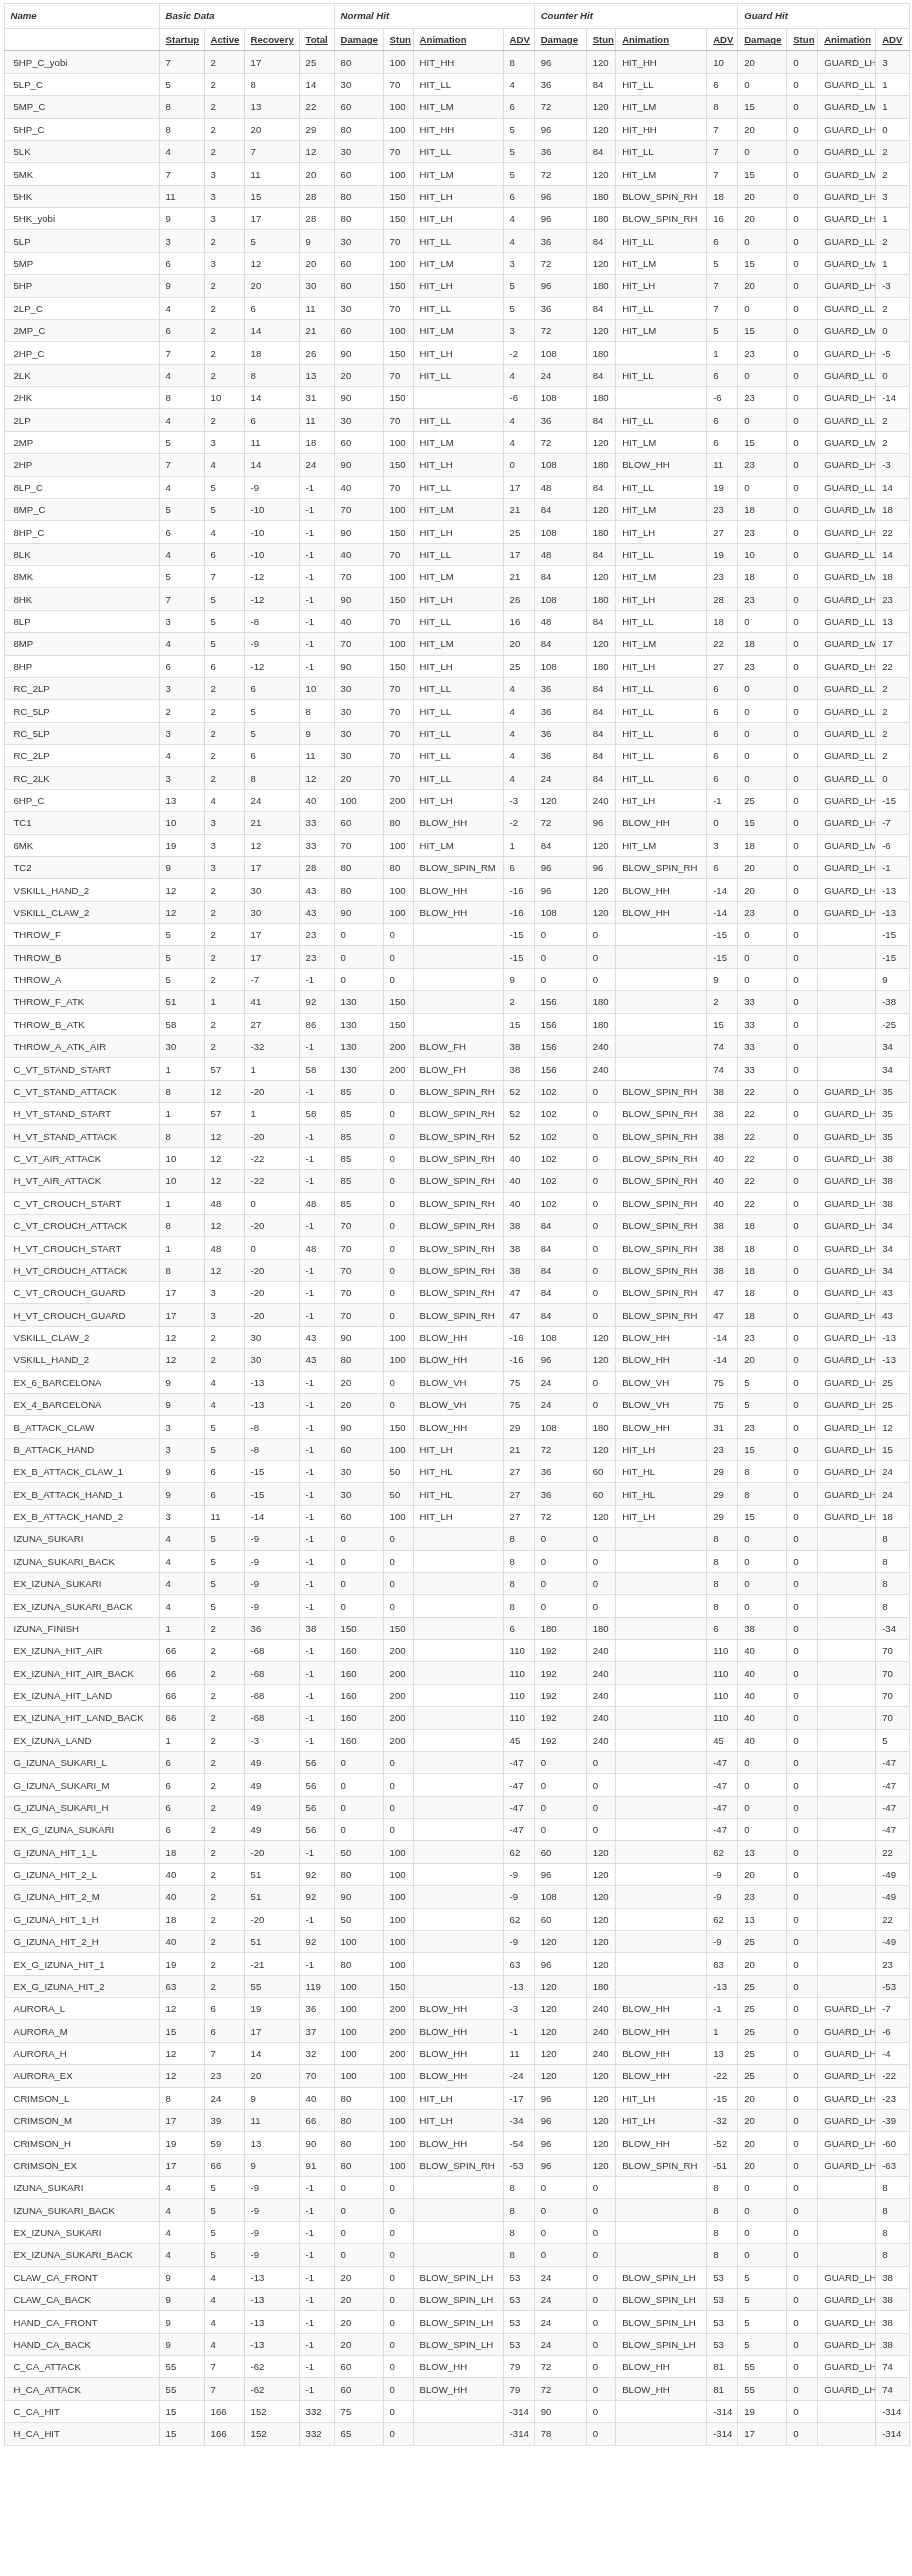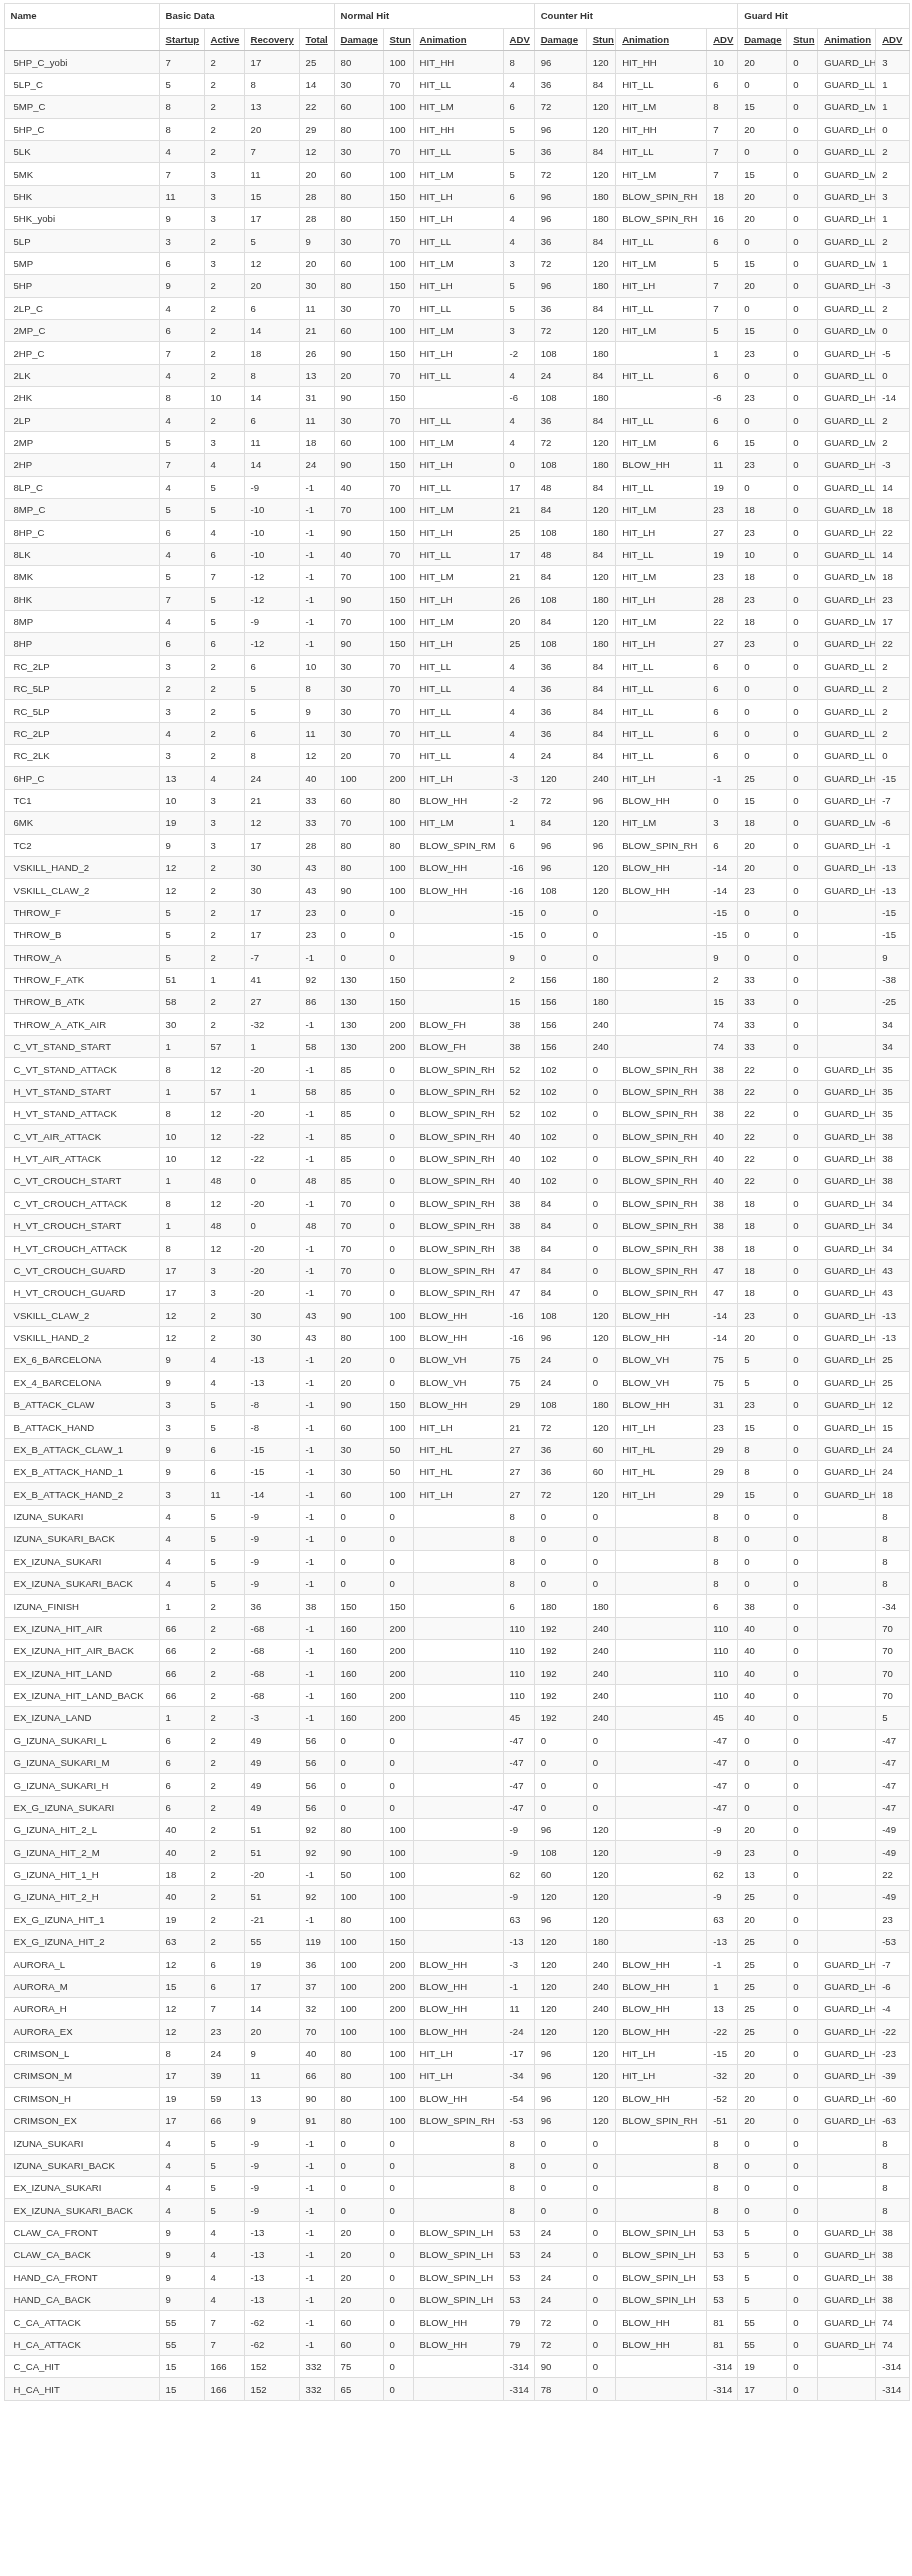--- a/index.html
+++ b/index.html
@@ -29,20 +29,21 @@
     white-space: nowrap;
     overflow: hidden;
     line-height: 11px;
   }
   table.frame-data thead th {
     font-weight: bold;
     background: #ffffff;
   }
   table.frame-data thead tr.group-row th {
     padding: 6.6px 5.9px;
+    font-style: italic;
   }
   table.frame-data thead tr.sub-row th {
     border-bottom: 0.7px solid #c4c4c4;
     text-decoration: underline;
   }
   table.frame-data .group-start {
     border-left: 1.5px solid #9e9e9e;
   }
   table.frame-data tbody tr:nth-child(odd) {
     background: #f9f9f9;
@@ -576,20 +577,39 @@
           <td class="group-start">108</td>
           <td>180</td>
           <td>HIT_LH</td>
           <td>28</td>
           <td class="group-start">23</td>
           <td>0</td>
           <td>GUARD_LH</td>
           <td>23</td>
         </tr>
         <tr>
+          <td class="name-cell">8LP</td>
+          <td class="group-start">3</td>
+          <td>5</td>
+          <td>-8</td>
+          <td>-1</td>
+          <td class="group-start">40</td>
+          <td>70</td>
+          <td>HIT_LL</td>
+          <td>16</td>
+          <td class="group-start">48</td>
+          <td>84</td>
+          <td>HIT_LL</td>
+          <td>18</td>
+          <td class="group-start">0</td>
+          <td>0</td>
+          <td>GUARD_LL</td>
+          <td>13</td>
+        </tr>
+        <tr>
           <td class="name-cell">8MP</td>
           <td class="group-start">4</td>
           <td>5</td>
           <td>-9</td>
           <td>-1</td>
           <td class="group-start">70</td>
           <td>100</td>
           <td>HIT_LM</td>
           <td>20</td>
           <td class="group-start">84</td>
@@ -1602,20 +1622,39 @@
           <td class="group-start">0</td>
           <td>0</td>
           <td></td>
           <td>-47</td>
           <td class="group-start">0</td>
           <td>0</td>
           <td></td>
           <td>-47</td>
         </tr>
         <tr>
+          <td class="name-cell">G_IZUNA_HIT_1_L</td>
+          <td class="group-start">18</td>
+          <td>2</td>
+          <td>-20</td>
+          <td>-1</td>
+          <td class="group-start">50</td>
+          <td>100</td>
+          <td></td>
+          <td>62</td>
+          <td class="group-start">60</td>
+          <td>120</td>
+          <td></td>
+          <td>62</td>
+          <td class="group-start">13</td>
+          <td>0</td>
+          <td></td>
+          <td>22</td>
+        </tr>
+        <tr>
           <td class="name-cell">G_IZUNA_HIT_2_L</td>
           <td class="group-start">40</td>
           <td>2</td>
           <td>51</td>
           <td>92</td>
           <td class="group-start">80</td>
           <td>100</td>
           <td></td>
           <td>-9</td>
           <td class="group-start">96</td>

